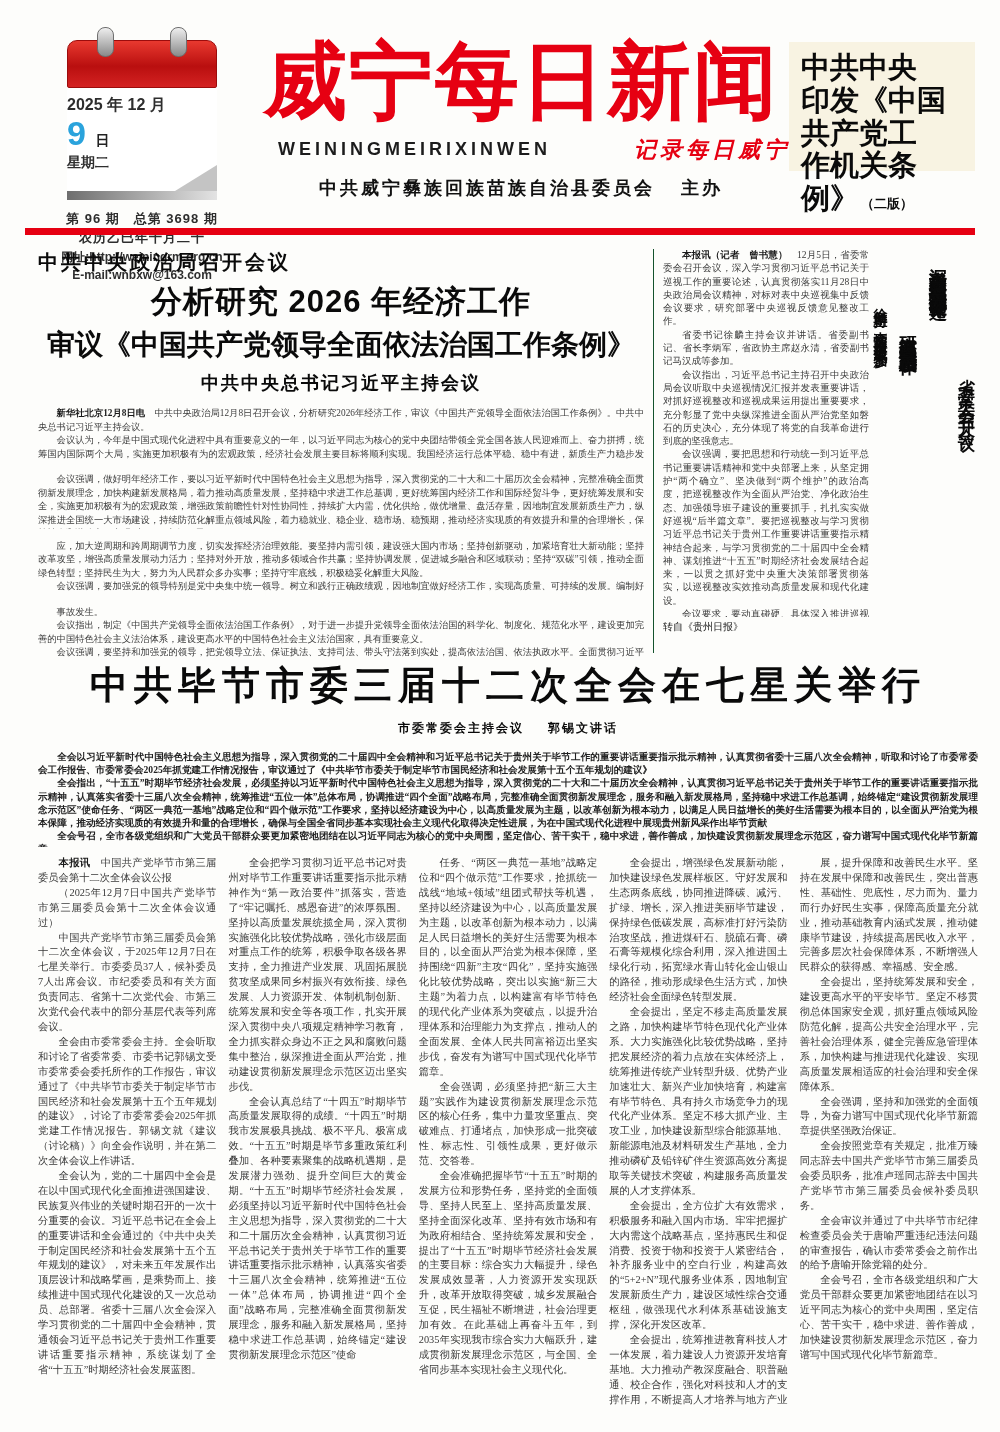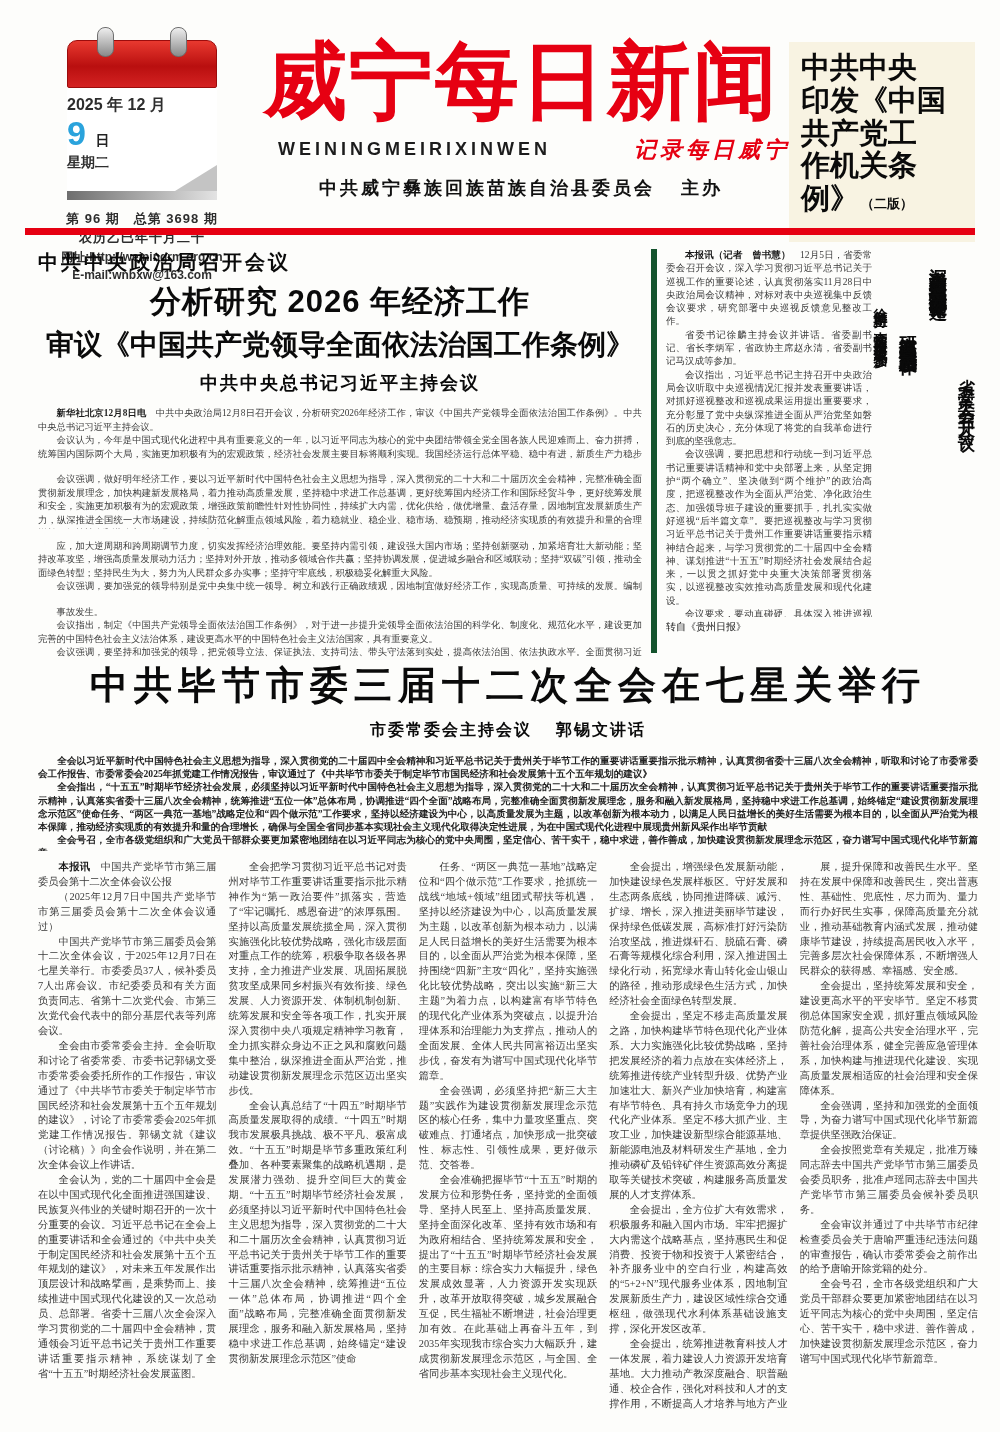--- a/index.html
+++ b/index.html
@@ -24,51 +24,51 @@
   .cal-info div{line-height:1.5;}
   .ci-issue,.ci-lunar{font-size:13px;font-weight:bold;letter-spacing:1px;}
   .ci-web,.ci-mail{font-size:12px;font-weight:bold;}
   .title-block{position:absolute;left:208px;top:6px;width:566px;}
   .paper-title{font-size:84px;font-weight:900;color:#e60012;text-align:center;line-height:1.15;letter-spacing:2px;font-family:"Liberation Serif","DejaVu Serif",serif;white-space:nowrap;}
   .title-row{display:flex;justify-content:space-between;align-items:center;padding:4px 14px 0 40px;}
   .pinyin{font-size:18px;font-weight:bold;letter-spacing:4px;color:#1c1c1c;font-family:"Liberation Sans",sans-serif;}
   .slogan{font-size:22px;font-weight:bold;font-style:italic;color:#e60012;letter-spacing:4px;}
   .organizer{text-align:center;font-size:18px;font-weight:bold;letter-spacing:3px;margin-top:11px;font-family:"Liberation Sans",sans-serif;color:#111;}
   .organizer .role{margin-left:26px;}
-  .side-box{position:absolute;right:0;top:14px;width:186px;height:200px;background:#f8f3e2;padding:9px 12px;box-sizing:border-box;font-family:"Liberation Sans",sans-serif;}
+  .side-box{position:absolute;right:0;top:14px;width:186px;height:129px;background:#f8f3e2;padding:9px 12px;box-sizing:border-box;font-family:"Liberation Sans",sans-serif;}
   .sb-row{display:flex;justify-content:space-between;font-size:29px;font-weight:900;line-height:1.13;color:#0a0a0a;}
   .sb-row.last{justify-content:flex-start;align-items:baseline;}
   .sb-small{font-size:13px;font-weight:bold;margin-left:2px;}
   .red-rule{position:absolute;top:228px;left:25px;right:25px;height:7px;background:#e60012;}
 
   
   .section1{position:absolute;top:249px;left:38px;width:940px;height:404px;display:flex;}
   .story1{width:606px;}
   .kicker{text-align:left;font-size:20px;font-weight:bold;letter-spacing:3px;color:#0a0a0a;font-family:"Liberation Sans",sans-serif;}
   .h1a{text-align:center;font-size:31px;font-weight:900;margin-top:5px;letter-spacing:1px;color:#0a0a0a;font-family:"Liberation Sans",sans-serif;}
   .h1b{text-align:center;font-size:28px;font-weight:900;margin-top:3px;color:#0a0a0a;font-family:"Liberation Sans",sans-serif;white-space:nowrap;}
   .h1sub{text-align:center;font-size:18px;font-weight:bold;margin-top:7px;letter-spacing:2px;color:#0a0a0a;font-family:"Liberation Sans",sans-serif;}
   .s1-cols{display:flex;gap:11px;margin-top:12px;height:254px;overflow:hidden;flex-direction:column;}
   .s1-col{flex:1;font-size:9.3px;line-height:13.5px;text-align:justify;overflow:hidden;color:#3a3a3a;}
   .s1-col p,.story2-text p,.s3-col p{margin:0;text-indent:2em;}
   .s1-col b,.story2-text b,.s3-col b{color:#1a1a1a;}
-  .story2{flex:1;margin-left:9px;border-left:6px solid #14532d;padding-left:9px;display:flex;}
+  .story2{flex:1;margin-left:9px;border-left:1px solid #14532d;padding-left:9px;display:flex;}
   .story2-text{width:206px;font-size:9.5px;line-height:13.3px;text-align:justify;color:#3a3a3a;}
   .story2-paras{height:368px;overflow:hidden;}
   .story2-source{font-weight:normal;font-size:10px;margin-top:3px;color:#111;}
   .story2-heads{flex:1;writing-mode:vertical-rl;padding-top:6px;color:#0a0a0a;font-family:"Liberation Sans",sans-serif;}
   .v-kicker{font-size:17px;font-weight:600;letter-spacing:7px;padding-top:110px;margin-left:5px;}
   .v-h1{font-size:18px;font-weight:900;letter-spacing:1.5px;margin-left:6px;}
   .v-h2{font-size:18px;font-weight:900;letter-spacing:1.5px;padding-top:66px;margin-left:6px;}
   .v-byline{font-size:14px;font-weight:600;letter-spacing:2px;padding-top:42px;}
 
   
   .section2{position:absolute;top:660px;left:38px;width:940px;}
   .h2{text-align:center;font-size:38px;font-weight:900;letter-spacing:6px;color:#0a0a0a;font-family:"Liberation Sans",sans-serif;white-space:nowrap;}
-  .h2sub{text-align:center;font-size:16px;font-weight:bold;margin-top:9px;letter-spacing:2px;color:#0a0a0a;font-family:"Liberation Sans",sans-serif;}
+  .h2sub{text-align:center;font-size:12px;font-weight:bold;margin-top:9px;letter-spacing:2px;color:#0a0a0a;font-family:"Liberation Sans",sans-serif;}
   .h2sub .sp{display:inline-block;width:24px;}
   .intro{margin-top:13px;font-size:9.6px;font-weight:bold;line-height:13.2px;text-align:justify;height:97px;overflow:hidden;color:#222;}
   .intro p{margin:0;text-indent:2em;}
   .s3-cols{display:flex;gap:12px;margin-top:9px;height:552px;overflow:hidden;}
   .s3-col{flex:1;font-size:10.3px;line-height:14.9px;text-align:justify;overflow:hidden;color:#383838;}
 </style>
 </head>
 <body>
 
 <div class="page">

